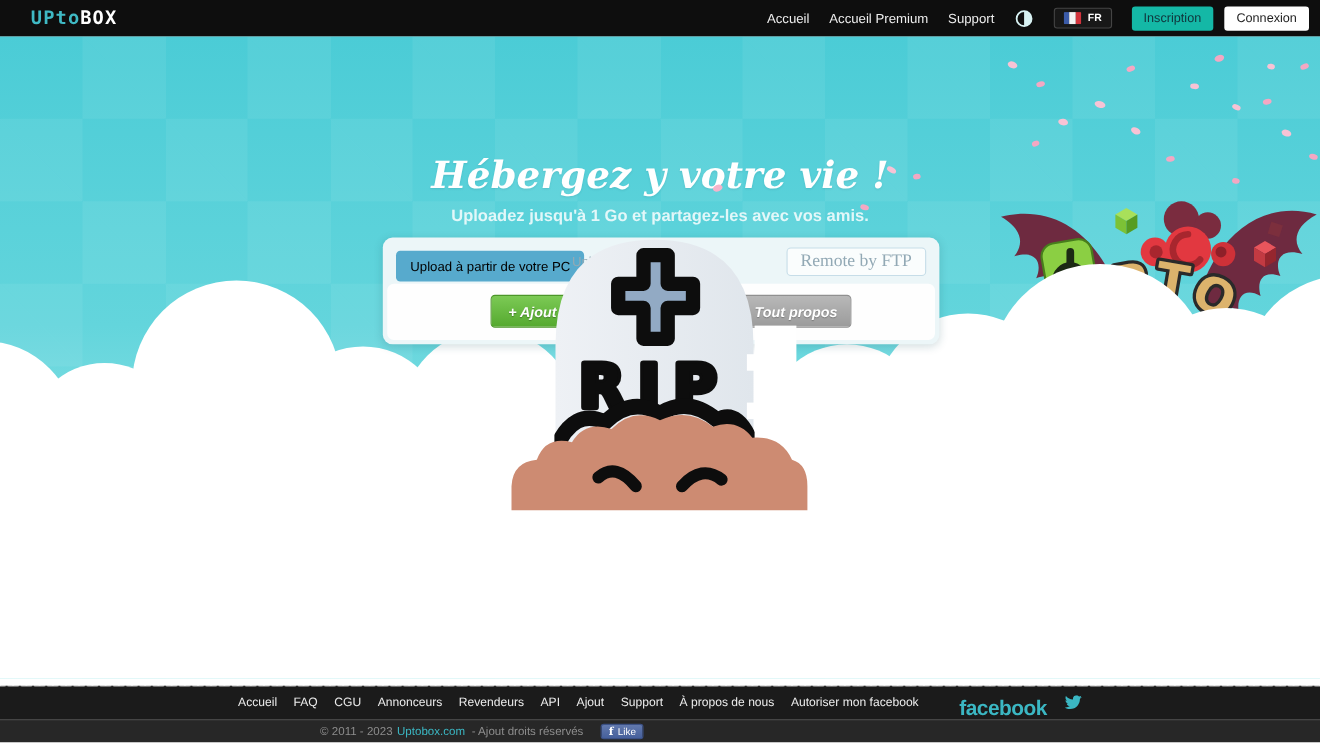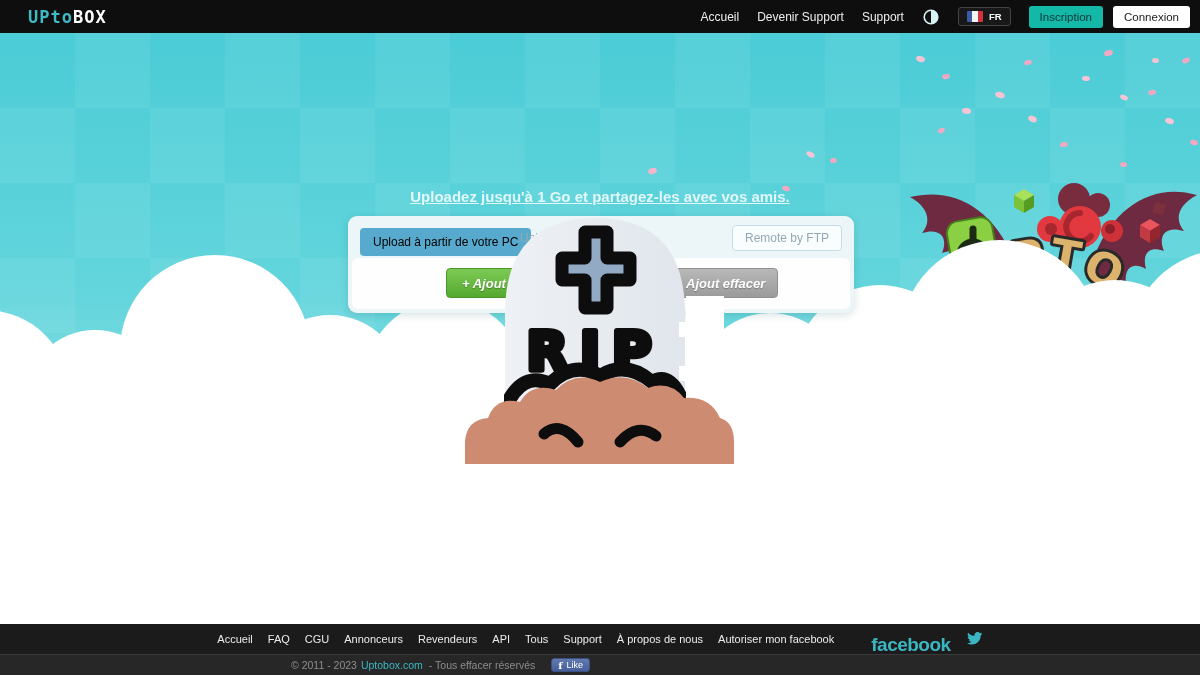--- a/index.html
+++ b/index.html
@@ -31,40 +31,40 @@
     background:
       linear-gradient(45deg, rgba(255,255,255,0.06) 25%, transparent 25%, transparent 75%, rgba(255,255,255,0.06) 75%),
       linear-gradient(45deg, rgba(255,255,255,0.06) 25%, transparent 25%, transparent 75%, rgba(255,255,255,0.06) 75%),
       linear-gradient(180deg,#4bccd6 0%,#63d5dc 45%,#93e4e7 75%,#a9eaec 100%);
     background-size:150px 150px,150px 150px,100% 100%;
     background-position:0 0,75px 75px,0 0; overflow:hidden; }
   .hero-title { position:absolute; left:0; top:107px; width:1200px; text-align:center;
     font-family:"DejaVu Serif", serif; font-style:italic; font-weight:bold;
     font-size:34px; color:#ffffff; text-shadow:0 1px 2px rgba(0,60,70,.12); z-index:2; }
   .hero-subtitle { position:absolute; left:0; top:155px; width:1200px; text-align:center;
-    font-size:15px; font-weight:bold; color:rgba(255,255,255,.82); z-index:2;text-decoration:underline; }
+    font-size:15px; font-weight:bold; color:rgba(255,255,255,.82); z-index:2; }
 
   .petal { position:absolute; border-radius:50%; z-index:2; }
 
   .mascot { position:absolute; left:902px; top:134px; z-index:3; }
 
   .cloud { position:absolute; background:#ffffff; border-radius:50%; z-index:4; }
   .cloud-base { position:absolute; left:0; top:347px; width:1200px; height:237px;
     background:#ffffff; z-index:4; }
 
   
   .upload-panel { position:absolute; left:348px; top:183px; width:506px; height:97px;
     background:#ecf6f8; border-radius:9px; box-shadow:0 2px 8px rgba(20,80,90,.18); z-index:5; }
   .tab-active { position:absolute; left:12px; top:12px; height:28px; background:#57aacd;
     color:#000000; border:none; border-radius:4px; font-size:12px; padding:0 13px; cursor:pointer; }
   .tab-plain { position:absolute; left:160px; top:8px; height:28px; background:transparent;
     color:#93a9b4; border:none; font-size:12px; padding:0 12px; cursor:pointer; }
   .btn-ftp { position:absolute; right:12px; top:9px; height:26px; border:1px solid #c6dde8;
-    border-radius:4px; background:rgba(255,255,255,.75); color:#92a9b5; font-size:12px;
-    padding:0 12px; cursor:pointer; }
+    border-radius:4px; background:rgba(255,255,255,.75); color:#92a9b5; font-size:16px;
+    padding:0 12px; cursor:pointer;font-family:Liberation Serif, serif; }
   .panel-body { position:absolute; left:4px; top:42px; width:498px; height:51px;
     background:#fefefe; border-radius:6px; }
   .btn-add { position:absolute; left:94px; top:10px; height:30px; padding:0 15px;
     background:linear-gradient(#7cca55,#55a92f); border:1px solid #4c9629; border-radius:4px;
     color:#fff; font-style:italic; font-weight:bold; font-size:13px;
     text-shadow:0 1px 1px rgba(0,0,0,.3); cursor:pointer; }
   .btn-clear { position:absolute; left:321px; top:10px; height:30px; padding:0 12px;
     background:linear-gradient(#b8b8b8,#9b9b9b); border:1px solid #909090; border-radius:4px;
     color:#fff; font-style:italic; font-weight:bold; font-size:13px;
     text-shadow:0 1px 1px rgba(0,0,0,.25); cursor:pointer; }
@@ -94,21 +94,21 @@
 </style>
 </head>
 <body>
 
 <div class="page">
 
   <header class="navbar">
     <div class="logo"><span class="p1">UPto</span><span class="p2">BOX</span></div>
     <nav class="nav-right">
       <a class="nav-link">Accueil</a>
-      <a class="nav-link">Devenir Support</a>
+      <a class="nav-link">Accueil Premium</a>
       <a class="nav-link">Support</a>
       <span class="toggle-icon">
         <svg width="18" height="18" viewBox="0 0 18 18">
             <circle cx="9" cy="9" r="6.8" fill="none" stroke="#d8f2f3" stroke-width="1.6"></circle>
             <path d="M9,2.2 a6.8,6.8 0 0 1 0,13.6 Z" fill="#d8f2f3"></path>
           </svg>
       </span>
       <button class="lang-btn">
         <span class="flag">
             <i></i>
@@ -116,20 +116,21 @@
             <i></i>
           </span>
         <span>FR</span>
       </button>
       <button class="btn-signup">Inscription</button>
       <button class="btn-login">Connexion</button>
     </nav>
   </header>
 
   <div class="hero">
+    <h1 class="hero-title">Hébergez y votre vie !</h1>
     <p class="hero-subtitle">Uploadez jusqu'à 1 Go et partagez-les avec vos amis.</p>
 
     <div class="petal" style="left:648px;top:135px;width:9px;height:6px;background:#f5b4cb;transform:rotate(-20deg)"></div>
     <div class="petal" style="left:782px;top:153px;width:8px;height:5px;background:#f3a8c3;transform:rotate(15deg)"></div>
     <div class="petal" style="left:806px;top:119px;width:9px;height:5px;background:#f7c3d5;transform:rotate(30deg)"></div>
     <div class="petal" style="left:830px;top:125px;width:7px;height:5px;background:#f3a8c3;transform:rotate(-10deg)"></div>
     <div class="petal" style="left:916px;top:23px;width:9px;height:6px;background:#f7c3d5;transform:rotate(20deg)"></div>
     <div class="petal" style="left:942px;top:41px;width:8px;height:5px;background:#f3a8c3;transform:rotate(-15deg)"></div>
     <div class="petal" style="left:962px;top:75px;width:9px;height:6px;background:#f7c3d5;transform:rotate(10deg)"></div>
     <div class="petal" style="left:938px;top:95px;width:7px;height:5px;background:#f3a8c3;transform:rotate(-25deg)"></div>
@@ -203,21 +204,21 @@
     <div class="cloud" style="left:900px;top:207px;width:200px;height:200px"></div>
     <div class="cloud" style="left:1030px;top:247px;width:170px;height:170px"></div>
     <div class="cloud" style="left:1130px;top:217px;width:190px;height:190px"></div>
 
     <div class="upload-panel">
       <button class="tab-active">Upload à partir de votre PC</button>
       <button class="tab-plain">Upload</button>
       <button class="btn-ftp">Remote by FTP</button>
       <div class="panel-body">
         <button class="btn-add">+ Ajout de fic</button>
-        <button class="btn-clear">Ajout effacer</button>
+        <button class="btn-clear">Tout propos</button>
       </div>
     </div>
 
     <svg class="tombstone" width="282" height="252" viewBox="0 0 282 252">
       <defs>
         <linearGradient id="stoneGrad" x1="0" y1="0" x2="1" y2="0">
           <stop offset="0" stop-color="#eef1f5"></stop>
             <stop offset="1" stop-color="#e0e6ec"></stop>
         </linearGradient>
         <clipPath id="stoneClip">
@@ -248,35 +249,35 @@
     </svg>
   </div>
 
   <footer class="footer">
     <a>Accueil</a>
     <a>FAQ</a>
     <a>CGU</a>
     <a>Annonceurs</a>
     <a>Revendeurs</a>
     <a>API</a>
-    <a>Tous</a>
+    <a>Ajout</a>
     <a>Support</a>
     <a>À propos de nous</a>
     <a>Autoriser mon facebook</a>
     <span class="fb-word">facebook</span>
     <span class="tw-icon">
       <svg width="17" height="14" viewBox="0 0 24 20">
           <path fill="#3bb7c3" d="M23.4,2.4c-0.8,0.4-1.7,0.6-2.7,0.8c1-0.6,1.7-1.5,2-2.6c-0.9,0.5-1.9,0.9-3,1.1C18.9,0.7,17.7,0,16.4,0c-2.5,0-4.5,2-4.5,4.5c0,0.4,0,0.7,0.1,1C8.3,5.4,5,3.6,2.8,0.9C2.4,1.6,2.2,2.4,2.2,3.2c0,1.6,0.8,2.9,2,3.7C3.5,6.9,2.8,6.7,2.2,6.4v0.1c0,2.2,1.6,4,3.6,4.4c-0.4,0.1-0.8,0.2-1.2,0.2c-0.3,0-0.6,0-0.9-0.1c0.6,1.8,2.3,3.1,4.2,3.1c-1.5,1.2-3.5,1.9-5.6,1.9c-0.4,0-0.7,0-1.1-0.1c2,1.3,4.4,2,6.9,2c8.3,0,12.8-6.9,12.8-12.8v-0.6C21.9,4.2,22.7,3.4,23.4,2.4z"></path>
         </svg>
     </span>
   </footer>
 
   <div class="bottombar">
     <span>© 2011 - 2023</span>
     <a class="site-link">Uptobox.com</a>
-    <span class="suffix">- Tous effacer réservés</span>
+    <span class="suffix">- Ajout droits réservés</span>
     <span class="like-btn">
       <i class="f">f</i>
       <span class="lbl">Like</span>
     </span>
   </div>
 
 </div>
 
 </body></html>

